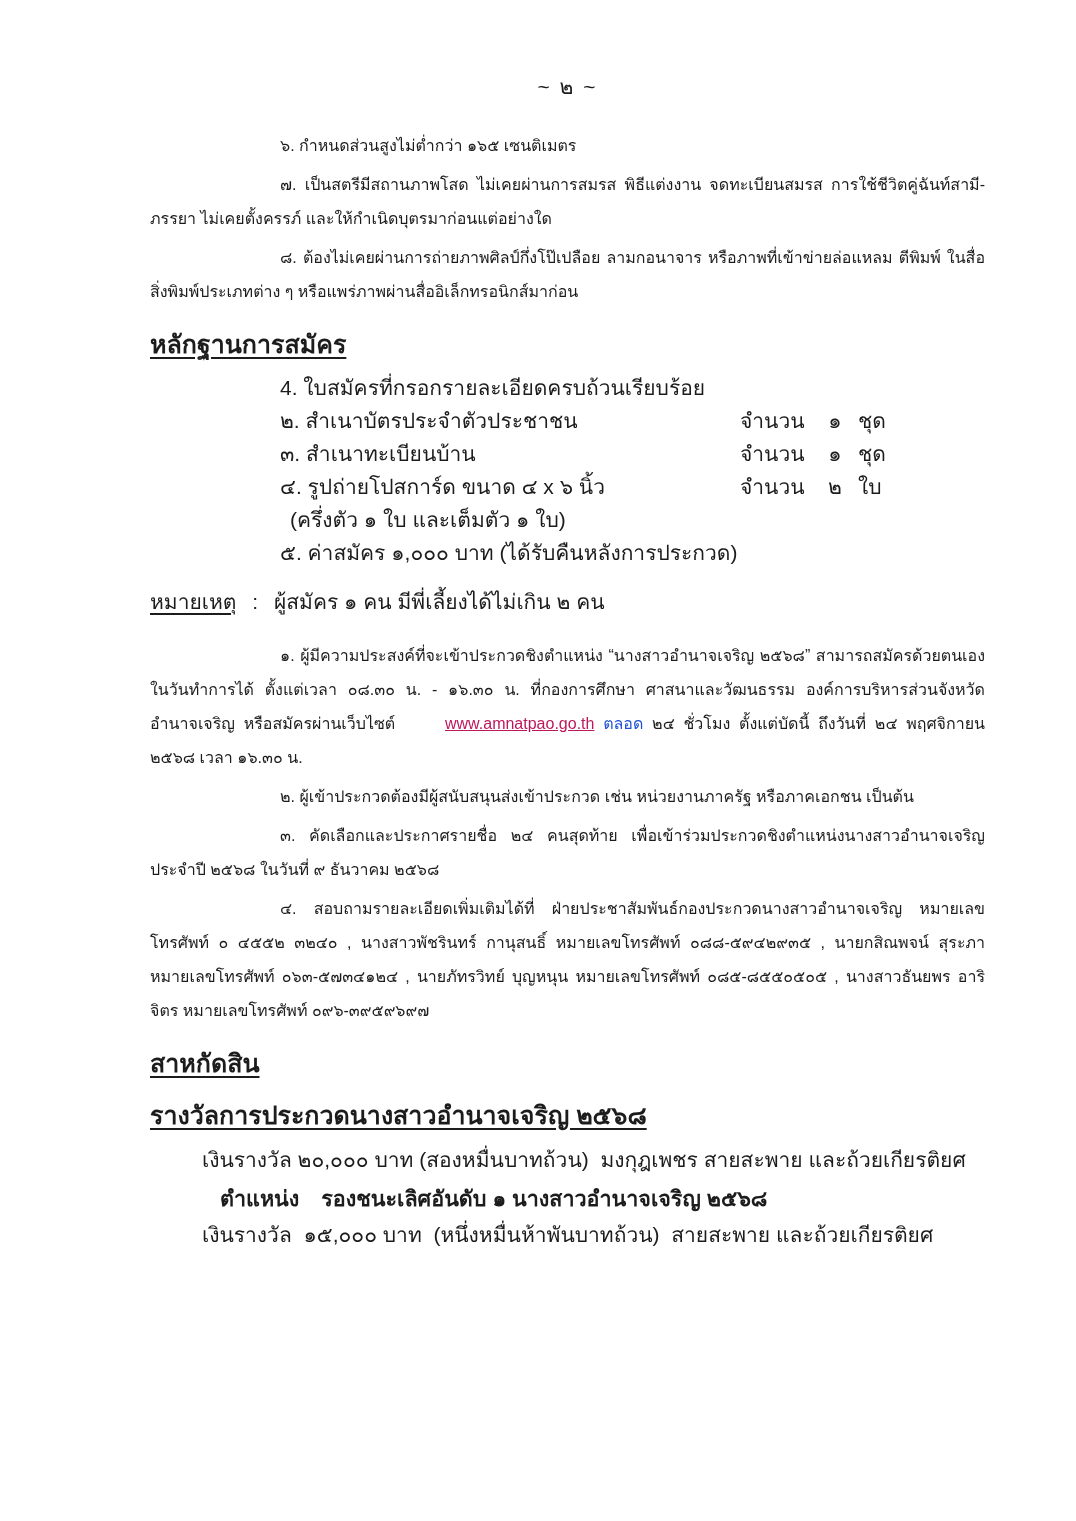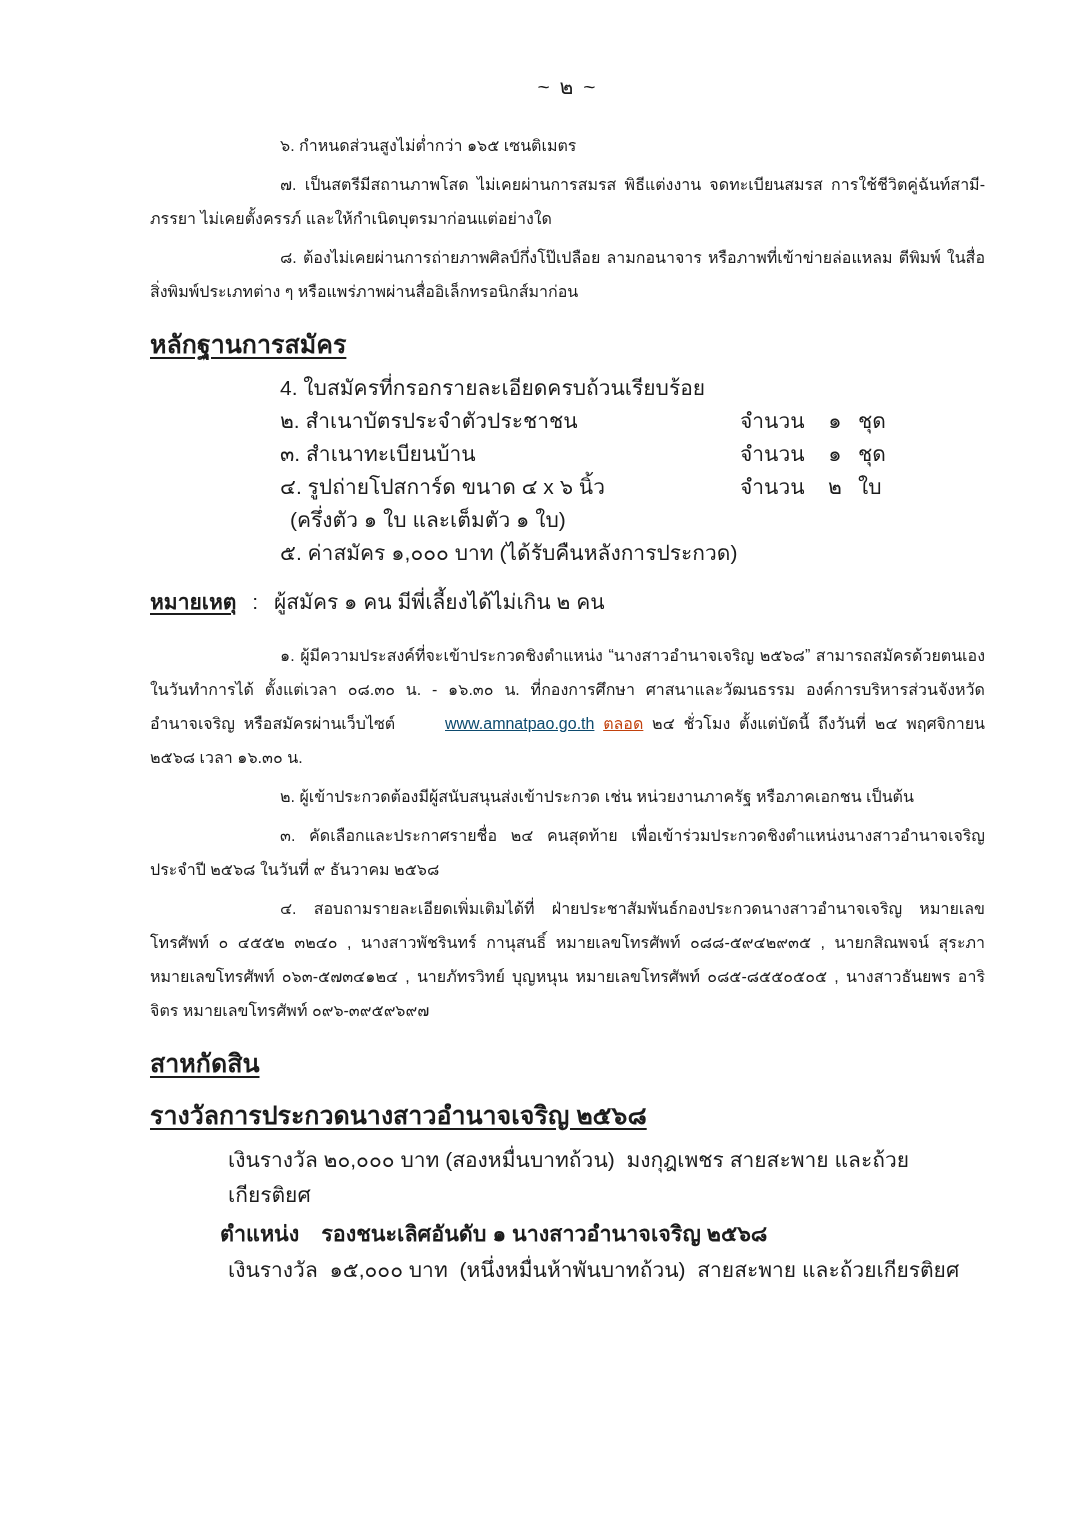--- a/index.html
+++ b/index.html
@@ -47,46 +47,45 @@
   .qty-label { flex:0 0 72px; }
   .qty-num  { flex:0 0 46px; text-align:center; }
   .qty-unit { flex:0 0 auto;text-align:center; }
   .doc-sub  { margin-left:10px; }
   .note-row {
     font-size:21px;
     line-height:34px;
     margin:16px 0 20px 0;
   }
   .note-label {
-    font-weight:bold;
+    font-weight:normal;
     text-decoration:underline;
     text-underline-offset:4px;
   }
   .note-sep { margin:0 10px; }
   .weblink {
-    color:#0c4a6e;
+    color:#be185d;
     text-decoration:underline;
     cursor:pointer;
     margin-left:41px;
   }
   .weblink-red {
-    color:#c2410c;
-    text-decoration:underline;
+    color:#1d4ed8;
     cursor:pointer;
   }
   .prize-entry { margin-bottom:5px; }
   .prize-position {
     margin-left:70px;
     font-size:21.5px;
     font-weight:bold;
     line-height:35px;
   }
   .prize-position .prize-label { margin-right:16px; }
   .prize-reward {
-    margin-left:78px;
+    margin-left:52px;
     font-size:21px;
     line-height:35px;
     white-space:pre-wrap;
   }
 </style>
 </head>
 <body>
 
 <div class="page">
 

